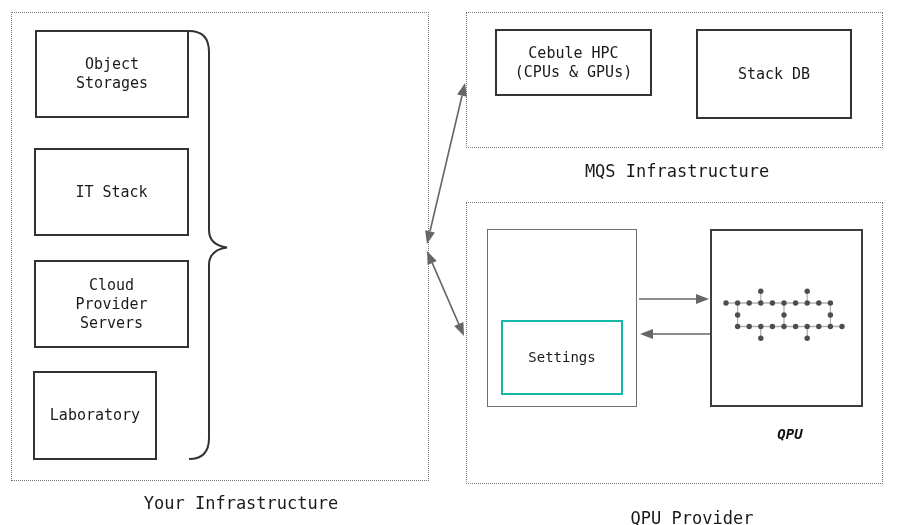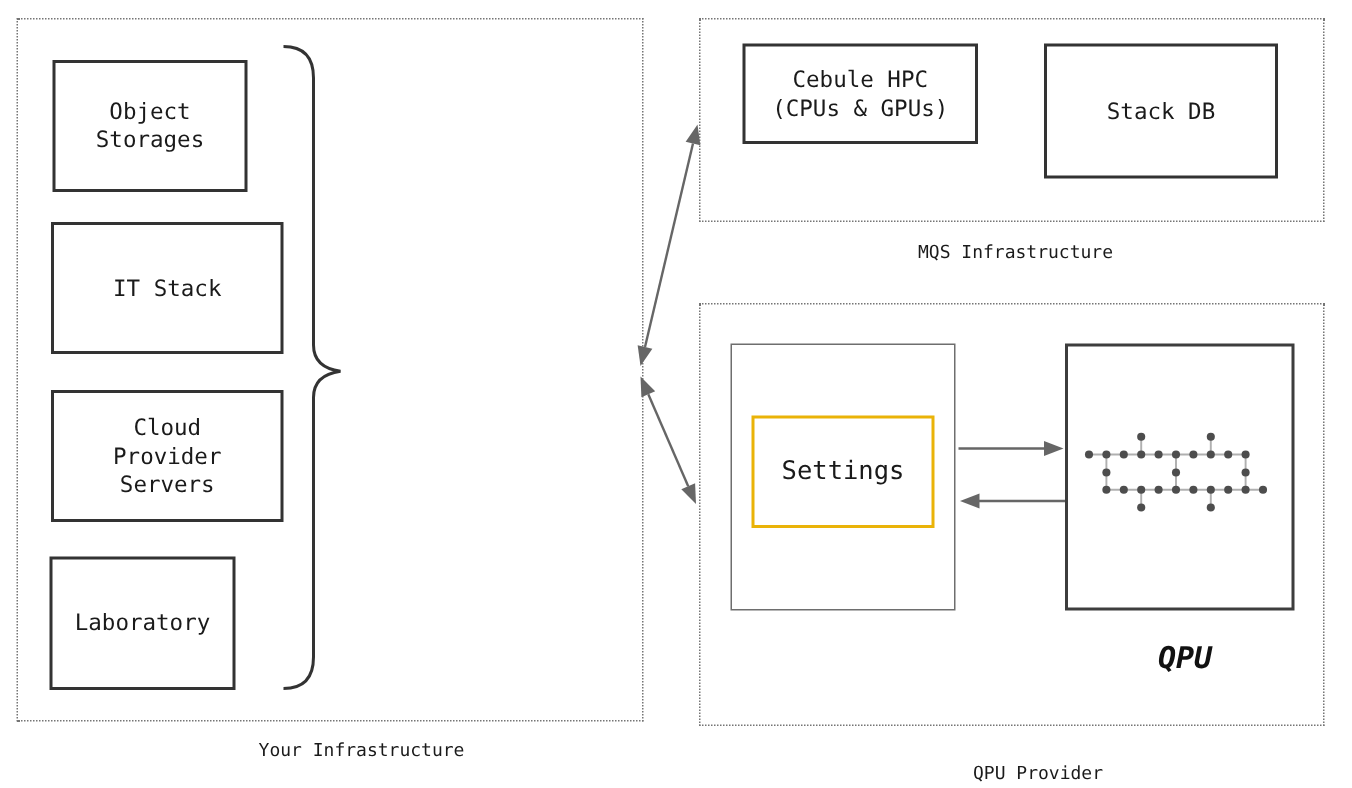--- a/index.html
+++ b/index.html
@@ -9,45 +9,45 @@
     color:#1a1a1a;overflow:hidden;
   }
   .container{position:absolute;border:1px dotted #757575;background:transparent;}
   .box{
     position:absolute;box-sizing:border-box;border:2px solid #333333;background:#ffffff;
     display:flex;align-items:center;justify-content:center;text-align:center;
     font-size:15px;line-height:19px;white-space:pre-line;
   }
   .box.light{border:1.5px solid #6e6e6e;}
   .box.qpu-frame{border:2px solid #3d3d3d;}
-  .box.settings-inner{border:2px solid #eab308;font-size:17px;}
+  .box.settings-inner{border:2px solid #14b8a6;font-size:14px;margin-top:43px;}
   .container-label{
-    position:absolute;font-size:12px;white-space:nowrap;transform:translateX(-50%);
+    position:absolute;font-size:17px;white-space:nowrap;transform:translateX(-50%);
     color:#1a1a1a;
   }
   .qpu-caption{
-    position:absolute;font-size:20px;font-weight:bold;font-style:italic;
+    position:absolute;font-size:14px;font-weight:bold;font-style:italic;
     white-space:nowrap;transform:translateX(-50%);color:#111;
   }
   .overlay{position:absolute;left:0;top:0;width:901px;height:525px;pointer-events:none;}
 </style>
 </head>
 <body>
 
 <div class="canvas">
 
   <div class="container" style="left:11px;top:12px;width:416px;height:467px;"></div>
   <div class="container" style="left:466px;top:12px;width:415px;height:134px;"></div>
   <div class="container" style="left:466px;top:202px;width:415px;height:280px;"></div>
 
   <div class="container-label" style="left:241px;top:493px;text-align:center;">Your Infrastructure</div>
   <div class="container-label" style="left:677px;top:161px;">MQS Infrastructure</div>
   <div class="container-label" style="left:672px;top:508px;margin-left:20px;">QPU Provider</div>
 
-  <div class="box" style="left:35px;top:40px;width:130px;height:88px;">Object
+  <div class="box" style="left:35px;top:30px;width:154px;height:88px;">Object
 Storages</div>
   <div class="box" style="left:34px;top:260px;width:155px;height:88px;">Cloud
 Provider
 Servers</div>
   <div class="box" style="left:34px;top:148px;width:155px;height:88px;">IT Stack</div>
   <div class="box" style="left:33px;top:371px;width:124px;height:89px;">Laboratory</div>
 
 
   <div class="box" style="left:495px;top:29px;width:157px;height:67px;">Cebule HPC
 (CPUs &amp; GPUs)</div>

